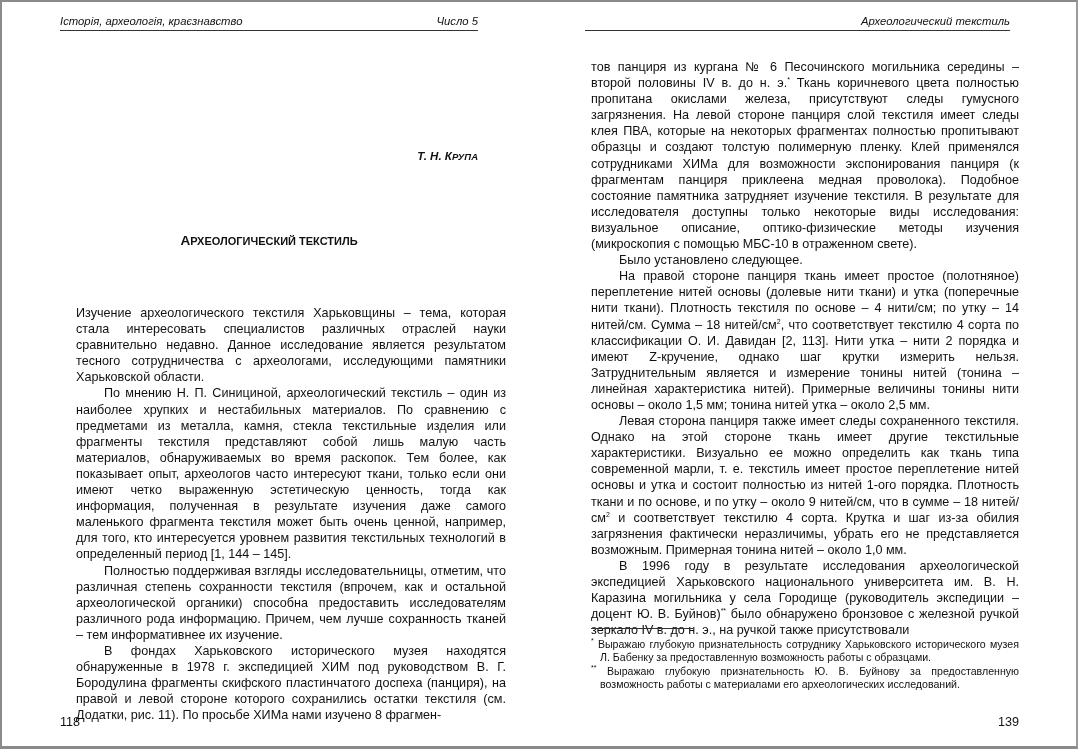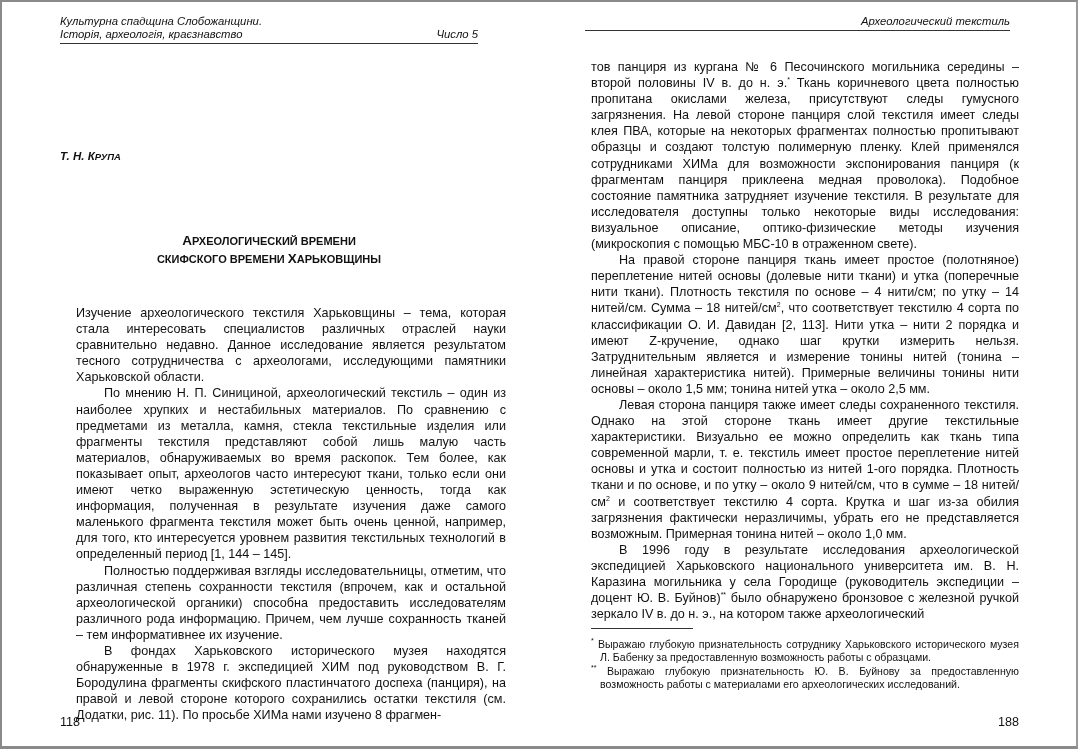--- a/index.html
+++ b/index.html
@@ -20,21 +20,21 @@
 
   .running-head {
     position:absolute; font-style:italic; font-size:11.3px; line-height:13px;
     border-bottom:1px solid #333; padding-bottom:2px;
   }
   .left .running-head { left:60px; width:418px; top:15px; }
   .right .running-head { left:45px; width:425px; top:15px; text-align:right; }
   .rh-number { position:absolute; right:0; bottom:2px;font-style:italic; }
 
   .author {
-    position:absolute; left:60px; width:418px; top:150px; text-align:left;
+    position:absolute; left:60px; width:418px; top:150px; text-align:right;
     font-weight:bold; font-style:italic; font-size:11.5px;
   }
   .author .sc { font-size:9.5px; }
   .title {
     position:absolute; left:60px; width:418px; top:232px; text-align:center;
     font-weight:bold; font-size:13.5px; line-height:17px;
   }
   .title .sm { font-size:11px; }
 
   .text {
@@ -60,54 +60,53 @@
   .left .folio { left:60px; }
   .right .folio { left:458px; }
 </style>
 </head>
 <body>
 
 <div class="frame"></div>
 
 <div class="page left">
   <div class="running-head">
-    <div>Культурна спадщина Слобожанщини.</div>
     <div>Історія, археологія, краєзнавство</div>
     <span class="rh-number">Число 5</span>
   </div>
 
   <div class="author"><span>Т. Н. К</span><span class="sc">РУПА</span></div>
 
   <div class="title">
-    <div><span>А</span><span class="sm">РХЕОЛОГИЧЕСКИЙ ВРЕМЕНИ</span></div>
-    <div><span class="sm">СКИФСКОГО ВРЕМЕНИ </span><span>Х</span><span class="sm">АРЬКОВЩИНЫ</span></div>
+    <div><span>А</span><span class="sm">РХЕОЛОГИЧЕСКИЙ ТЕКСТИЛЬ</span></div>
   </div>
 
   <div class="text">
     <p class="noindent">Изучение археологического текстиля Харьковщины – тема, которая стала интересовать специалистов различных отраслей науки сравнительно недавно. Данное исследование является результатом тесного сотрудничества с археологами, исследующими памятники Харьковской области.</p>
     <p>По мнению Н. П. Синициной, археологический текстиль – один из наиболее хрупких и нестабильных материалов. По сравнению с предметами из металла, камня, стекла текстильные изделия или фрагменты текстиля представляют собой лишь малую часть материалов, обнаруживаемых во время раскопок. Тем более, как показывает опыт, археологов часто интересуют ткани, только если они имеют четко выраженную эстетическую ценность, тогда как информация, полученная в результате изучения даже самого маленького фрагмента текстиля может быть очень ценной, например, для того, кто интересуется уровнем развития текстильных технологий в определенный период [1, 144 – 145].</p>
     <p>Полностью поддерживая взгляды исследовательницы, отметим, что различная степень сохранности текстиля (впрочем, как и остальной археологической органики) способна предоставить исследователям различного рода информацию. Причем, чем лучше сохранность тканей – тем информативнее их изучение.</p>
     <p>В фондах Харьковского исторического музея находятся обнаруженные в 1978 г. экспедицией ХИМ под руководством В. Г. Бородулина фрагменты скифского пластинчатого доспеха (панциря), на правой и левой стороне которого сохранились остатки текстиля (см. Додатки, рис. 11). По просьбе ХИМа нами изучено 8 фрагмен-</p>
   </div>
 
   <div class="folio">118</div>
 </div>
 
 <div class="page right">
   <div class="running-head">
     <div>Археологический текстиль</div>
   </div>
 
   <div class="text">
     <p class="noindent"><span>тов панциря из кургана № 6 Песочинского могильника середины – второй половины IV в. до н. э.</span><sup>*</sup><span> Ткань коричневого цвета полностью пропитана окислами железа, присутствуют следы гумусного загрязнения. На левой стороне панциря слой текстиля имеет следы клея ПВА, которые на некоторых фрагментах полностью пропитывают образцы и создают толстую полимерную пленку. Клей применялся сотрудниками ХИМа для возможности экспонирования панциря (к фрагментам панциря приклеена медная проволока). Подобное состояние памятника затрудняет изучение текстиля. В результате для исследователя доступны только некоторые виды исследования: визуальное описание, оптико-физические методы изучения (микроскопия с помощью МБС-10 в отраженном свете).</span></p>
+    <p>Было установлено следующее.</p>
     <p><span>На правой стороне панциря ткань имеет простое (полотняное) переплетение нитей основы (долевые нити ткани) и утка (поперечные нити ткани). Плотность текстиля по основе – 4 нити/см; по утку – 14 нитей/см. Сумма – 18 нитей/см</span><sup>2</sup><span>, что соответствует текстилю 4 сорта по классификации О. И. Давидан [2, 113]. Нити утка – нити 2 порядка и имеют Z-кручение, однако шаг крутки измерить нельзя. Затруднительным является и измерение тонины нитей (тонина – линейная характеристика нитей). Примерные величины тонины нити основы – около 1,5 мм; тонина нитей утка – около 2,5 мм.</span></p>
     <p><span>Левая сторона панциря также имеет следы сохраненного текстиля. Однако на этой стороне ткань имеет другие текстильные характеристики. Визуально ее можно определить как ткань типа современной марли, т. е. текстиль имеет простое переплетение нитей основы и утка и состоит полностью из нитей 1-ого порядка. Плотность ткани и по основе, и по утку – около 9 нитей/см, что в сумме – 18 нитей/см</span><sup>2</sup><span> и соответствует текстилю 4 сорта. Крутка и шаг из-за обилия загрязнения фактически неразличимы, убрать его не представляется возможным. Примерная тонина нитей – около 1,0 мм.</span></p>
-    <p><span>В 1996 году в результате исследования археологической экспедицией Харьковского национального университета им. В. Н. Каразина могильника у села Городище (руководитель экспедиции – доцент Ю. В. Буйнов)</span><sup>**</sup><span> было обнаружено бронзовое с железной ручкой зеркало IV в. до н. э., на котором также археологический</span></p>
+    <p><span>В 1996 году в результате исследования археологической экспедицией Харьковского национального университета им. В. Н. Каразина могильника у села Городище (руководитель экспедиции – доцент Ю. В. Буйнов)</span><sup>**</sup><span> было обнаружено бронзовое с железной ручкой зеркало IV в. до н. э., на ручкой также присутствовали</span></p>
   </div>
 
   <div class="fn-rule"></div>
   <div class="footnotes">
     <p class="fn"><sup>*</sup><span> Выражаю глубокую признательность сотруднику Харьковского исторического музея Л. Бабенку за предоставленную возможность работы с образцами.</span></p>
     <p class="fn"><sup>**</sup><span> Выражаю глубокую признательность Ю. В. Буйнову за предоставленную возможность работы с материалами его археологических исследований.</span></p>
   </div>
 
-  <div class="folio">188</div>
+  <div class="folio">139</div>
 </div>
 
 </body></html>

